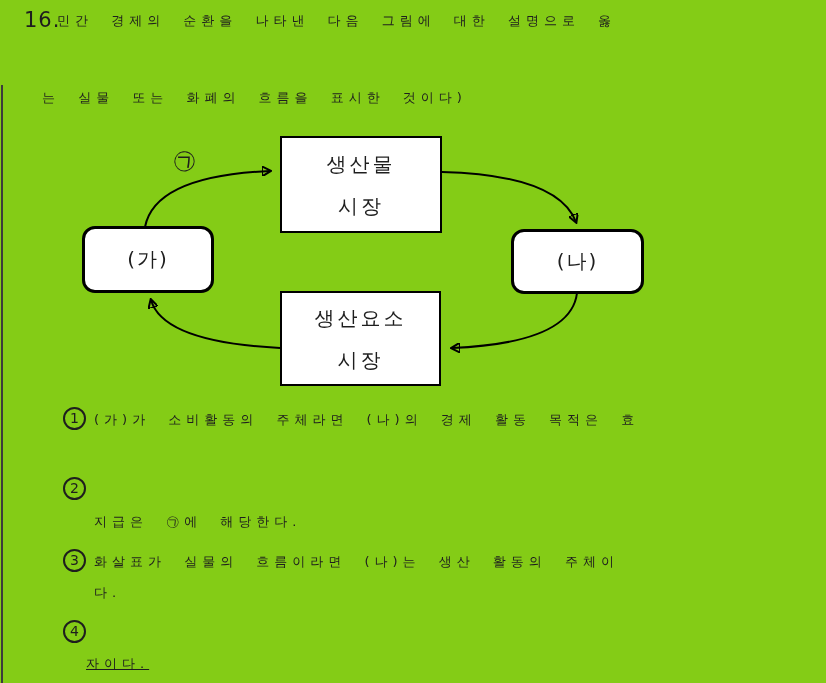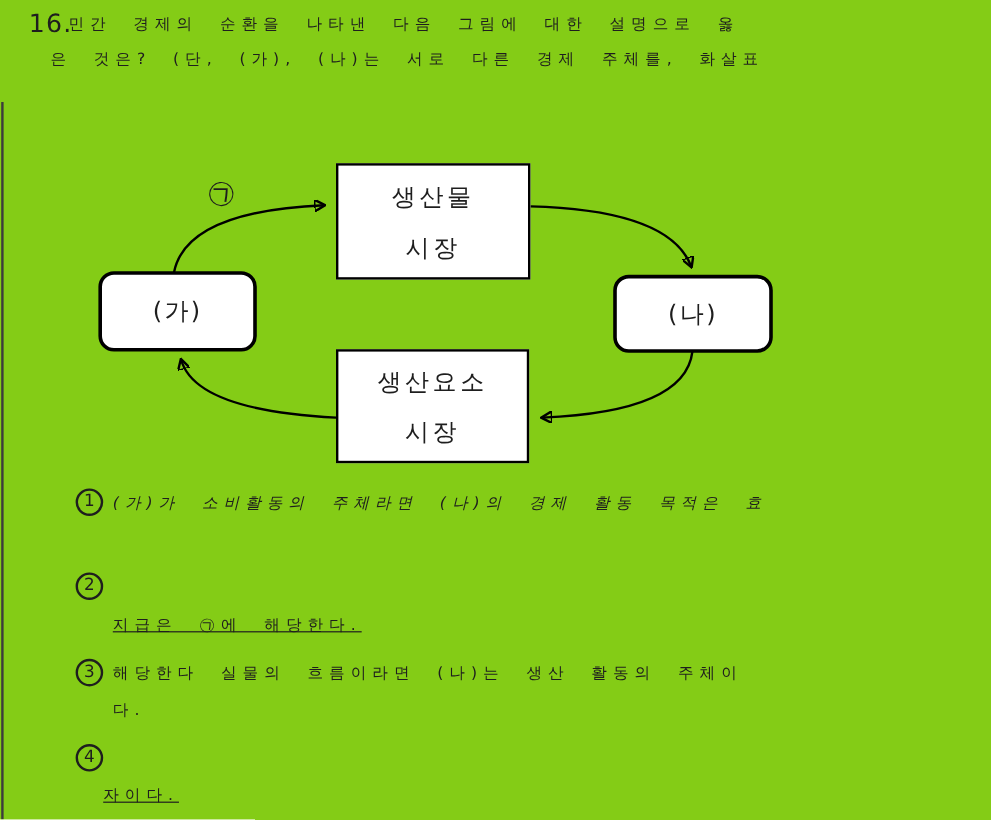--- a/index.html
+++ b/index.html
@@ -37,21 +37,21 @@
 </style>
 </head>
 <body>
 
 <div class="page">
 
   <div class="vrule"></div>
 
   <span class="qnum" style="left:24px; top:9px;">16.</span>
   <span class="tline" style="left:57px; top:9px;">민간 경제의 순환을 나타낸 다음 그림에 대한 설명으로 옳</span>
-  <span class="tline" style="left:42px; top:38px;">은 것은? (단, (가), (나)는 서로 다른 경제 주체를, 화살표</span>
+  <span class="tline" style="left:42px; top:86px;">는 실물 또는 화폐의 흐름을 표시한 것이다)</span>
 
   <svg class="arrows" width="826" height="270">
     <defs>
       <marker id="ah" markerWidth="10" markerHeight="10" refX="8" refY="5" orient="auto" markerUnits="userSpaceOnUse">
         <path d="M0,0 L9,5 L0,10 z" fill="#000" stroke="none"></path>
       </marker>
     </defs>
     <path d="M 145 97 Q 155 46 270 41" marker-end="url(#ah)"></path>
     <path d="M 442 42 Q 558 45 576 92" marker-end="url(#ah)"></path>
     <path d="M 577 163 Q 571 213 452 218" marker-end="url(#ah)"></path>
@@ -72,25 +72,25 @@
     <span>(가)</span>
   </div>
 
   <div class="rbox" style="left:511px; top:229px; width:133px; height:65px;">
     <span>(나)</span>
   </div>
 
   <span class="circ-label" style="left:173px; top:145px;">㉠</span>
 
   <span class="circle-num" style="left:63px; top:407px;">1</span>
-  <span class="tline" style="left:94px; top:408px;font-style:italic;">(가)가 소비활동의 주체라면 (나)의 경제 활동 목적은 효</span>
+  <span class="tline" style="left:94px; top:408px;">(가)가 소비활동의 주체라면 (나)의 경제 활동 목적은 효</span>
 
   <span class="circle-num" style="left:63px; top:477px;">2</span>
-  <span class="tline" style="left:94px; top:510px;text-decoration:underline;">지급은 ㉠에 해당한다.</span>
+  <span class="tline" style="left:94px; top:510px;">지급은 ㉠에 해당한다.</span>
 
   <span class="circle-num" style="left:63px; top:549px;">3</span>
-  <span class="tline" style="left:94px; top:550px;">해당한다 실물의 흐름이라면 (나)는 생산 활동의 주체이</span>
+  <span class="tline" style="left:94px; top:550px;">화살표가 실물의 흐름이라면 (나)는 생산 활동의 주체이</span>
   <span class="tline" style="left:94px; top:581px;">다.</span>
 
   <span class="circle-num" style="left:63px; top:620px;">4</span>
   <span class="tline" style="left:86px; top:652px;text-decoration:underline;">자이다.</span>
 
 </div>
 
 </body></html>

